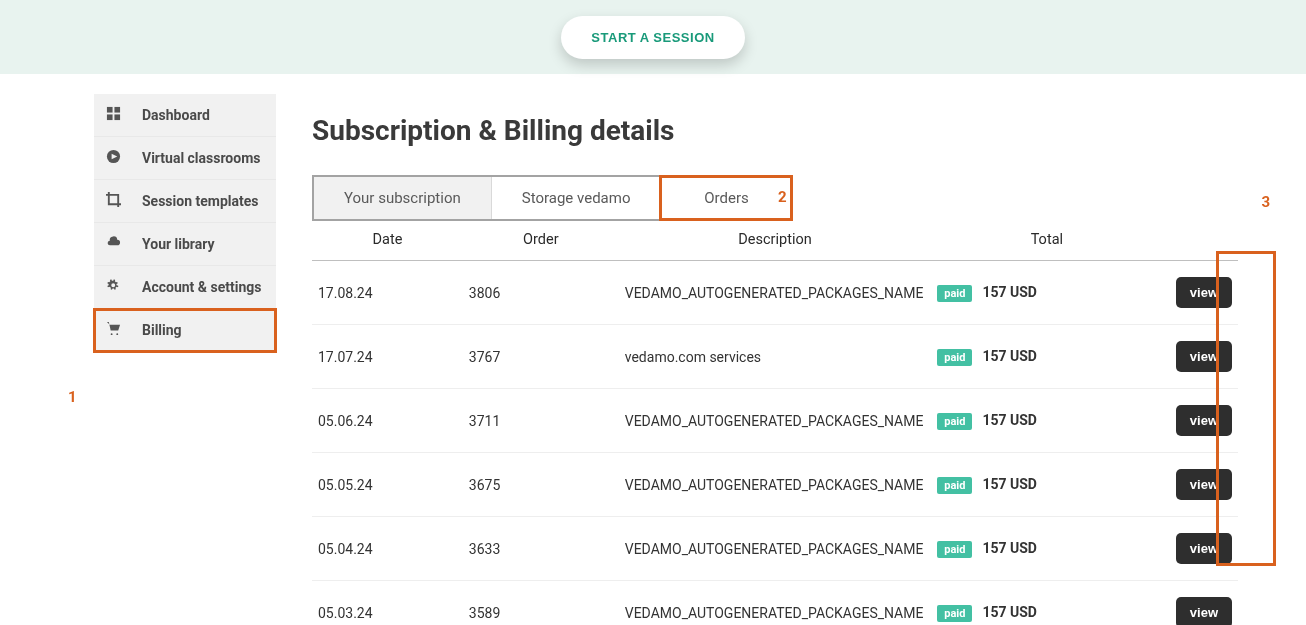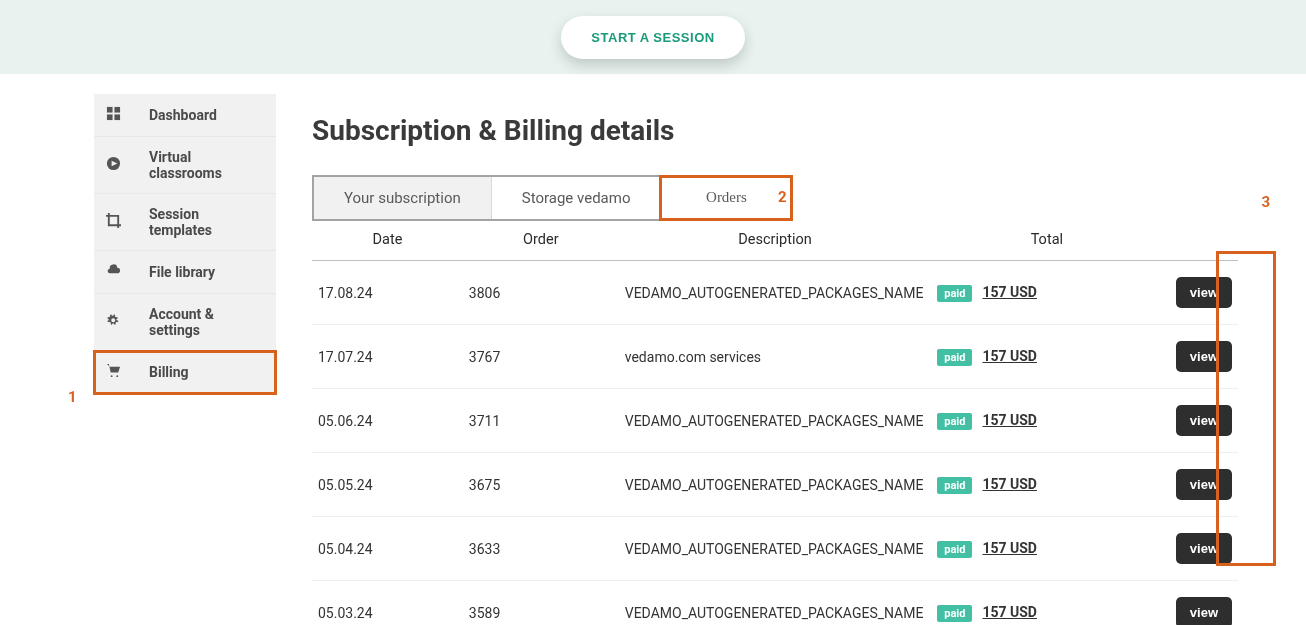--- a/index.html
+++ b/index.html
@@ -33,21 +33,21 @@
     padding: 20px 0 0 0;
   }
   .sidebar {
     width: 182px;
     margin-left: 94px;
     flex-shrink: 0;
   }
   .sidebar-item {
     display: flex;
     align-items: center;
-    gap: 28px;
+    gap: 21px;
     padding: 12px 12px;
     background: #f1f1f1;
     font-size: 14px;
     font-weight: 700;
     color: #4a4a4a;
     cursor: pointer;
     border-bottom: 1px solid #e8e8e8;
   }
   .sidebar-item svg { width: 15px; height: 15px; fill: #555; flex-shrink: 0; }
   .sidebar-item.active {
@@ -74,21 +74,21 @@
   .tab {
     padding: 12px 30px;
     font-size: 15px;
     color: #5a5a5a;
     background: #fff;
     border-right: 1px solid #d9d9d9;
     cursor: pointer;
     text-align: center;
   }
   .tab:first-child { background: #f1f1f1; }
-  .tab:last-child { border-right: none; font-family: Liberation Serif, serif; }
+  .tab:last-child { border-right: none; }
   .tab.active {
     outline: 3px solid #d9611e;
     outline-offset: -1px;
     position: relative;
   }
   .orders-table { width: 926px; border-collapse: collapse; }
   .orders-table th {
     text-align: center;
     font-weight: 400;
     font-size: 14.5px;
@@ -107,21 +107,21 @@
   .status-badge {
     display: inline-block;
     background: #43c0a3;
     color: #fff;
     font-size: 11px;
     font-weight: 700;
     padding: 2px 7px;
     border-radius: 2px;
     margin-right: 10px;
   }
-  .total-cell { white-space: nowrap; font-weight: 700; text-decoration: underline; }
+  .total-cell { white-space: nowrap; font-weight: 700; }
   .view-btn {
     background: #2e2e2e;
     color: #fff;
     border: none;
     border-radius: 5px;
     padding: 8px 14px;
     font-size: 13px;
     font-weight: 700;
     cursor: pointer;
   }
@@ -172,21 +172,21 @@
     <div class="sidebar-item">
       <span><svg viewBox="0 0 16 16">
             <path d="M3 0v13h13M0 3h13v13" stroke="#555" stroke-width="2" fill="none"></path>
           </svg></span>
       <span>Session templates</span>
     </div>
     <div class="sidebar-item">
       <span><svg viewBox="0 0 16 16">
             <path d="M12 11a3 3 0 000-6 4 4 0 00-8 1 2.5 2.5 0 00.5 5H12z"></path>
           </svg></span>
-      <span>File library</span>
+      <span>Your library</span>
     </div>
     <div class="sidebar-item">
       <span><svg viewBox="0 0 16 16">
             <path d="M8 5a3 3 0 100 6 3 3 0 000-6zm6 3l2 1-1 2-2-.5-1.5 1.5.5 2-2 1-1-2h-2l-1 2-2-1 .5-2L2 10.5 0 11l-1-2 2-1V6L-1 5l1-2 2 .5L3.5 2 3 0l2-1 1 2h2l1-2 2 1-.5 2L12 3.5l2-.5 1 2-2 1v2z" transform="scale(0.7) translate(3,3)"></path>
           </svg></span>
       <span>Account &amp; settings</span>
     </div>
     <div class="sidebar-item active">
       <span><svg viewBox="0 0 16 16">
             <path d="M1 1h2l2 9h8l2-6H4M6 13a1 1 0 100 2 1 1 0 000-2zm6 0a1 1 0 100 2 1 1 0 000-2z"></path>

